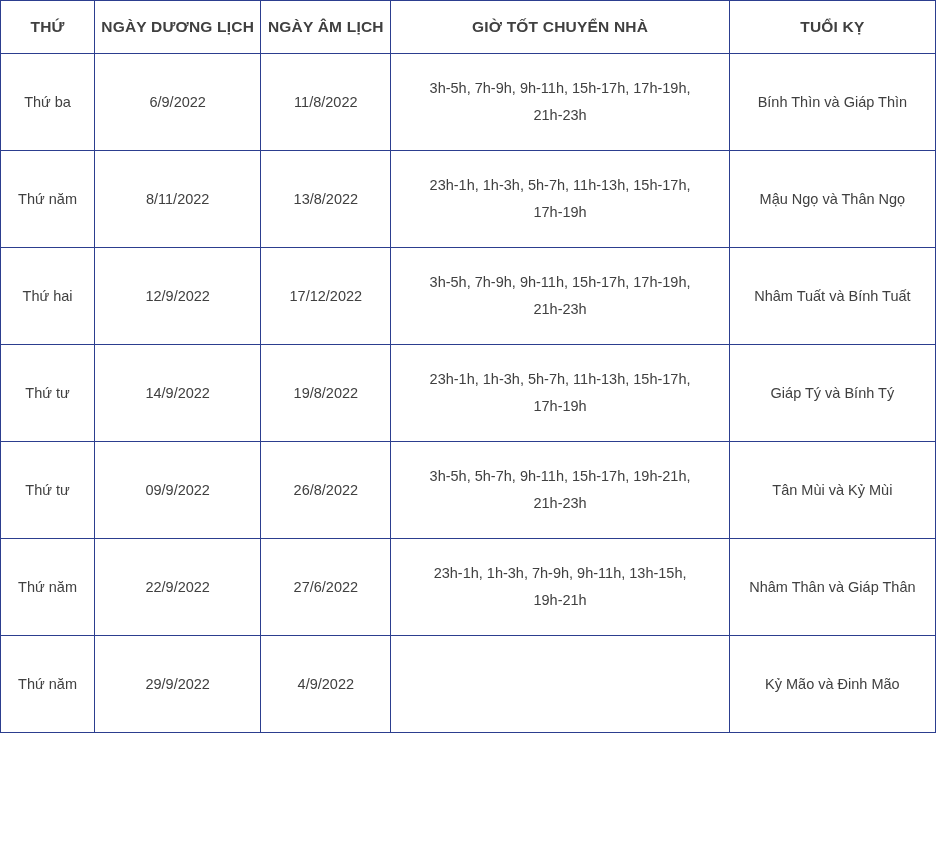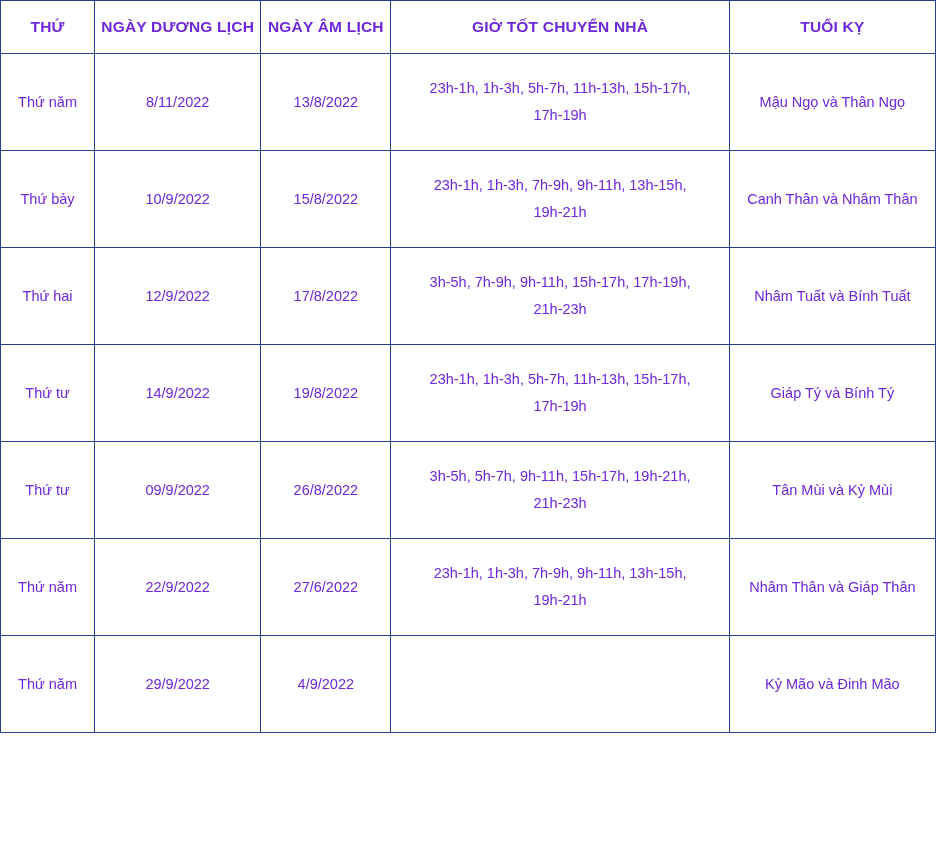--- a/index.html
+++ b/index.html
@@ -22,21 +22,21 @@
   table.schedule {
     width: 936px;
     border-collapse: collapse;
     table-layout: fixed;
   }
   table.schedule th,
   table.schedule td {
     border: 1px solid #2c3e8f;
     text-align: center;
     vertical-align: middle;
-    color: #6d28d9;
+    color: #404040;
     padding: 4px 4px;
   }
   table.schedule thead th {
     font-size: 15.5px;
     font-weight: bold;
     height: 40px;
     letter-spacing: 0.2px;
     padding: 6px 2px;
   }
   table.schedule tbody td {
@@ -73,43 +73,43 @@
       <tr>
         <th>THỨ</th>
         <th>NGÀY DƯƠNG LỊCH</th>
         <th>NGÀY ÂM LỊCH</th>
         <th>GIỜ TỐT CHUYỂN NHÀ</th>
         <th>TUỔI KỴ</th>
       </tr>
     </thead>
     <tbody>
       <tr>
+        <td>Thứ ba</td>
+        <td>6/9/2022</td>
+        <td>11/8/2022</td>
+        <td class="hours">
+          <span class="line">3h-5h, 7h-9h, 9h-11h, 15h-17h, 17h-19h,</span>
+          <span class="line">21h-23h</span>
+        </td>
+        <td>Bính Thìn và Giáp Thìn</td>
+      </tr>
+      <tr>
         <td>Thứ năm</td>
         <td>8/11/2022</td>
         <td>13/8/2022</td>
         <td class="hours">
           <span class="line">23h-1h, 1h-3h, 5h-7h, 11h-13h, 15h-17h,</span>
           <span class="line">17h-19h</span>
         </td>
         <td>Mậu Ngọ và Thân Ngọ</td>
       </tr>
       <tr>
-        <td>Thứ bảy</td>
-        <td>10/9/2022</td>
-        <td>15/8/2022</td>
-        <td class="hours">
-          <span class="line">23h-1h, 1h-3h, 7h-9h, 9h-11h, 13h-15h,</span>
-          <span class="line">19h-21h</span>
-        </td>
-        <td>Canh Thân và Nhâm Thân</td>
-      </tr>
-      <tr>
         <td>Thứ hai</td>
         <td>12/9/2022</td>
-        <td>17/8/2022</td>
+        <td>17/12/2022</td>
         <td class="hours">
           <span class="line">3h-5h, 7h-9h, 9h-11h, 15h-17h, 17h-19h,</span>
           <span class="line">21h-23h</span>
         </td>
         <td>Nhâm Tuất và Bính Tuất</td>
       </tr>
       <tr>
         <td>Thứ tư</td>
         <td>14/9/2022</td>
         <td>19/8/2022</td>

